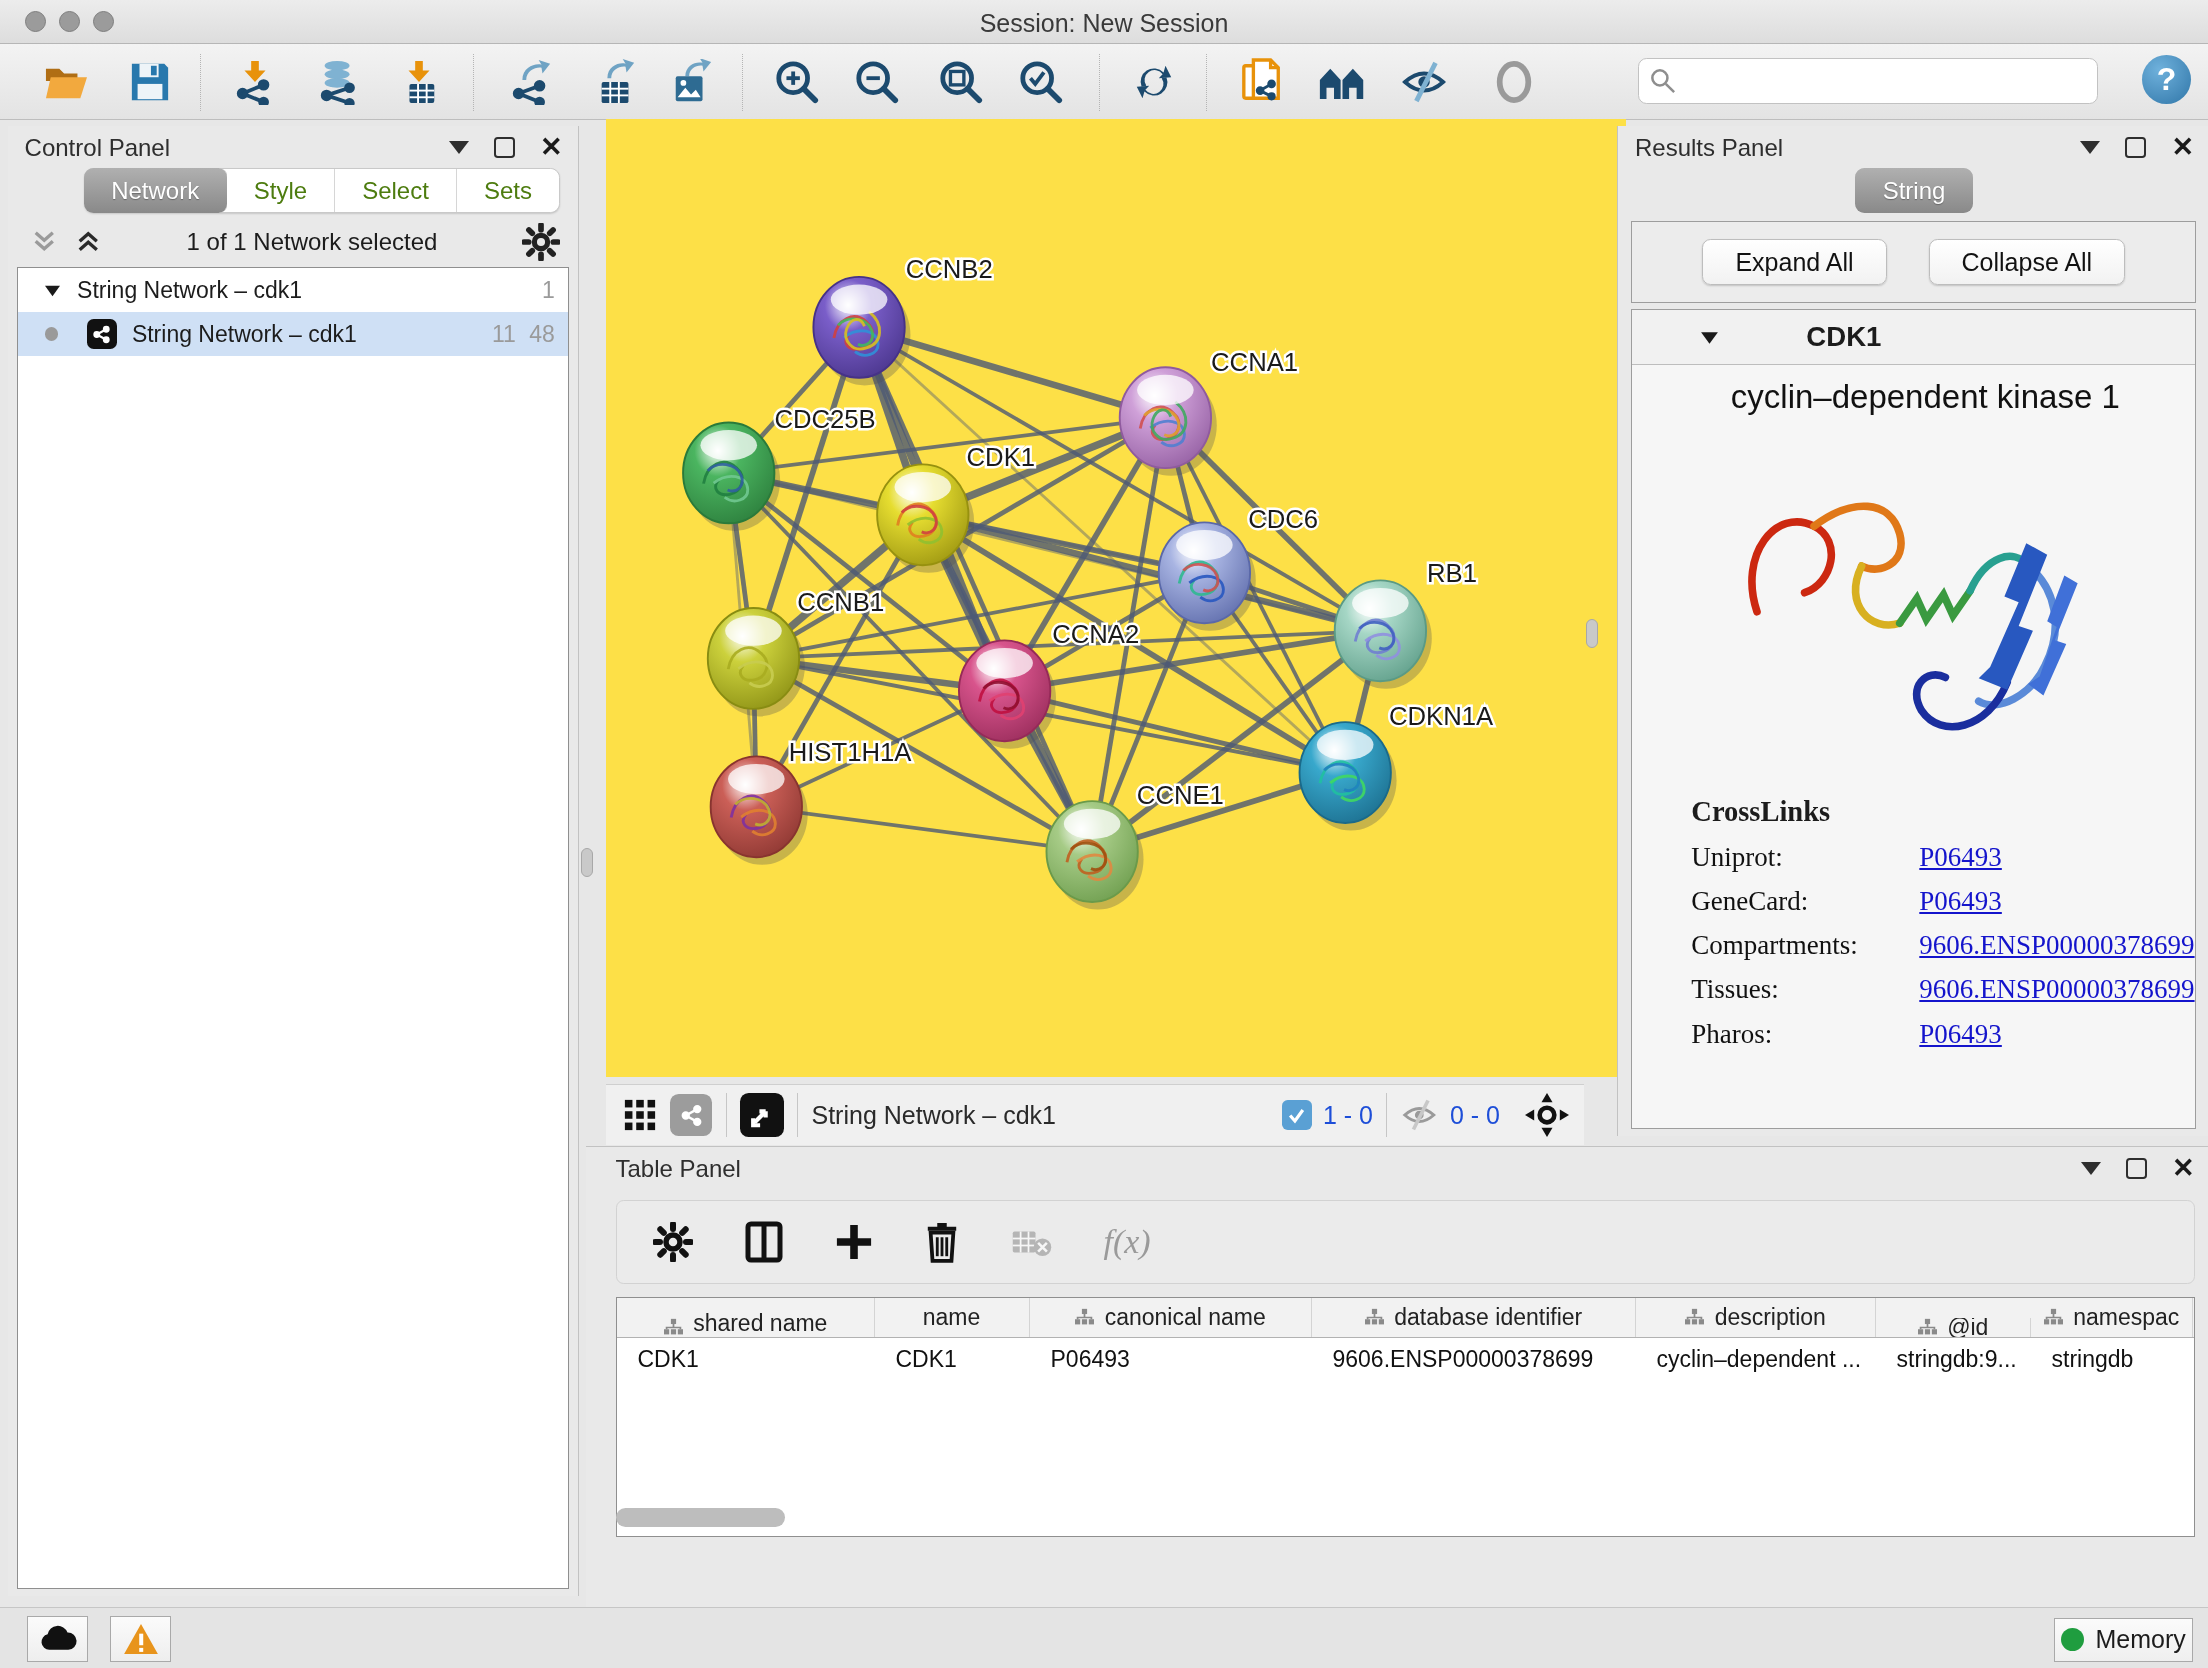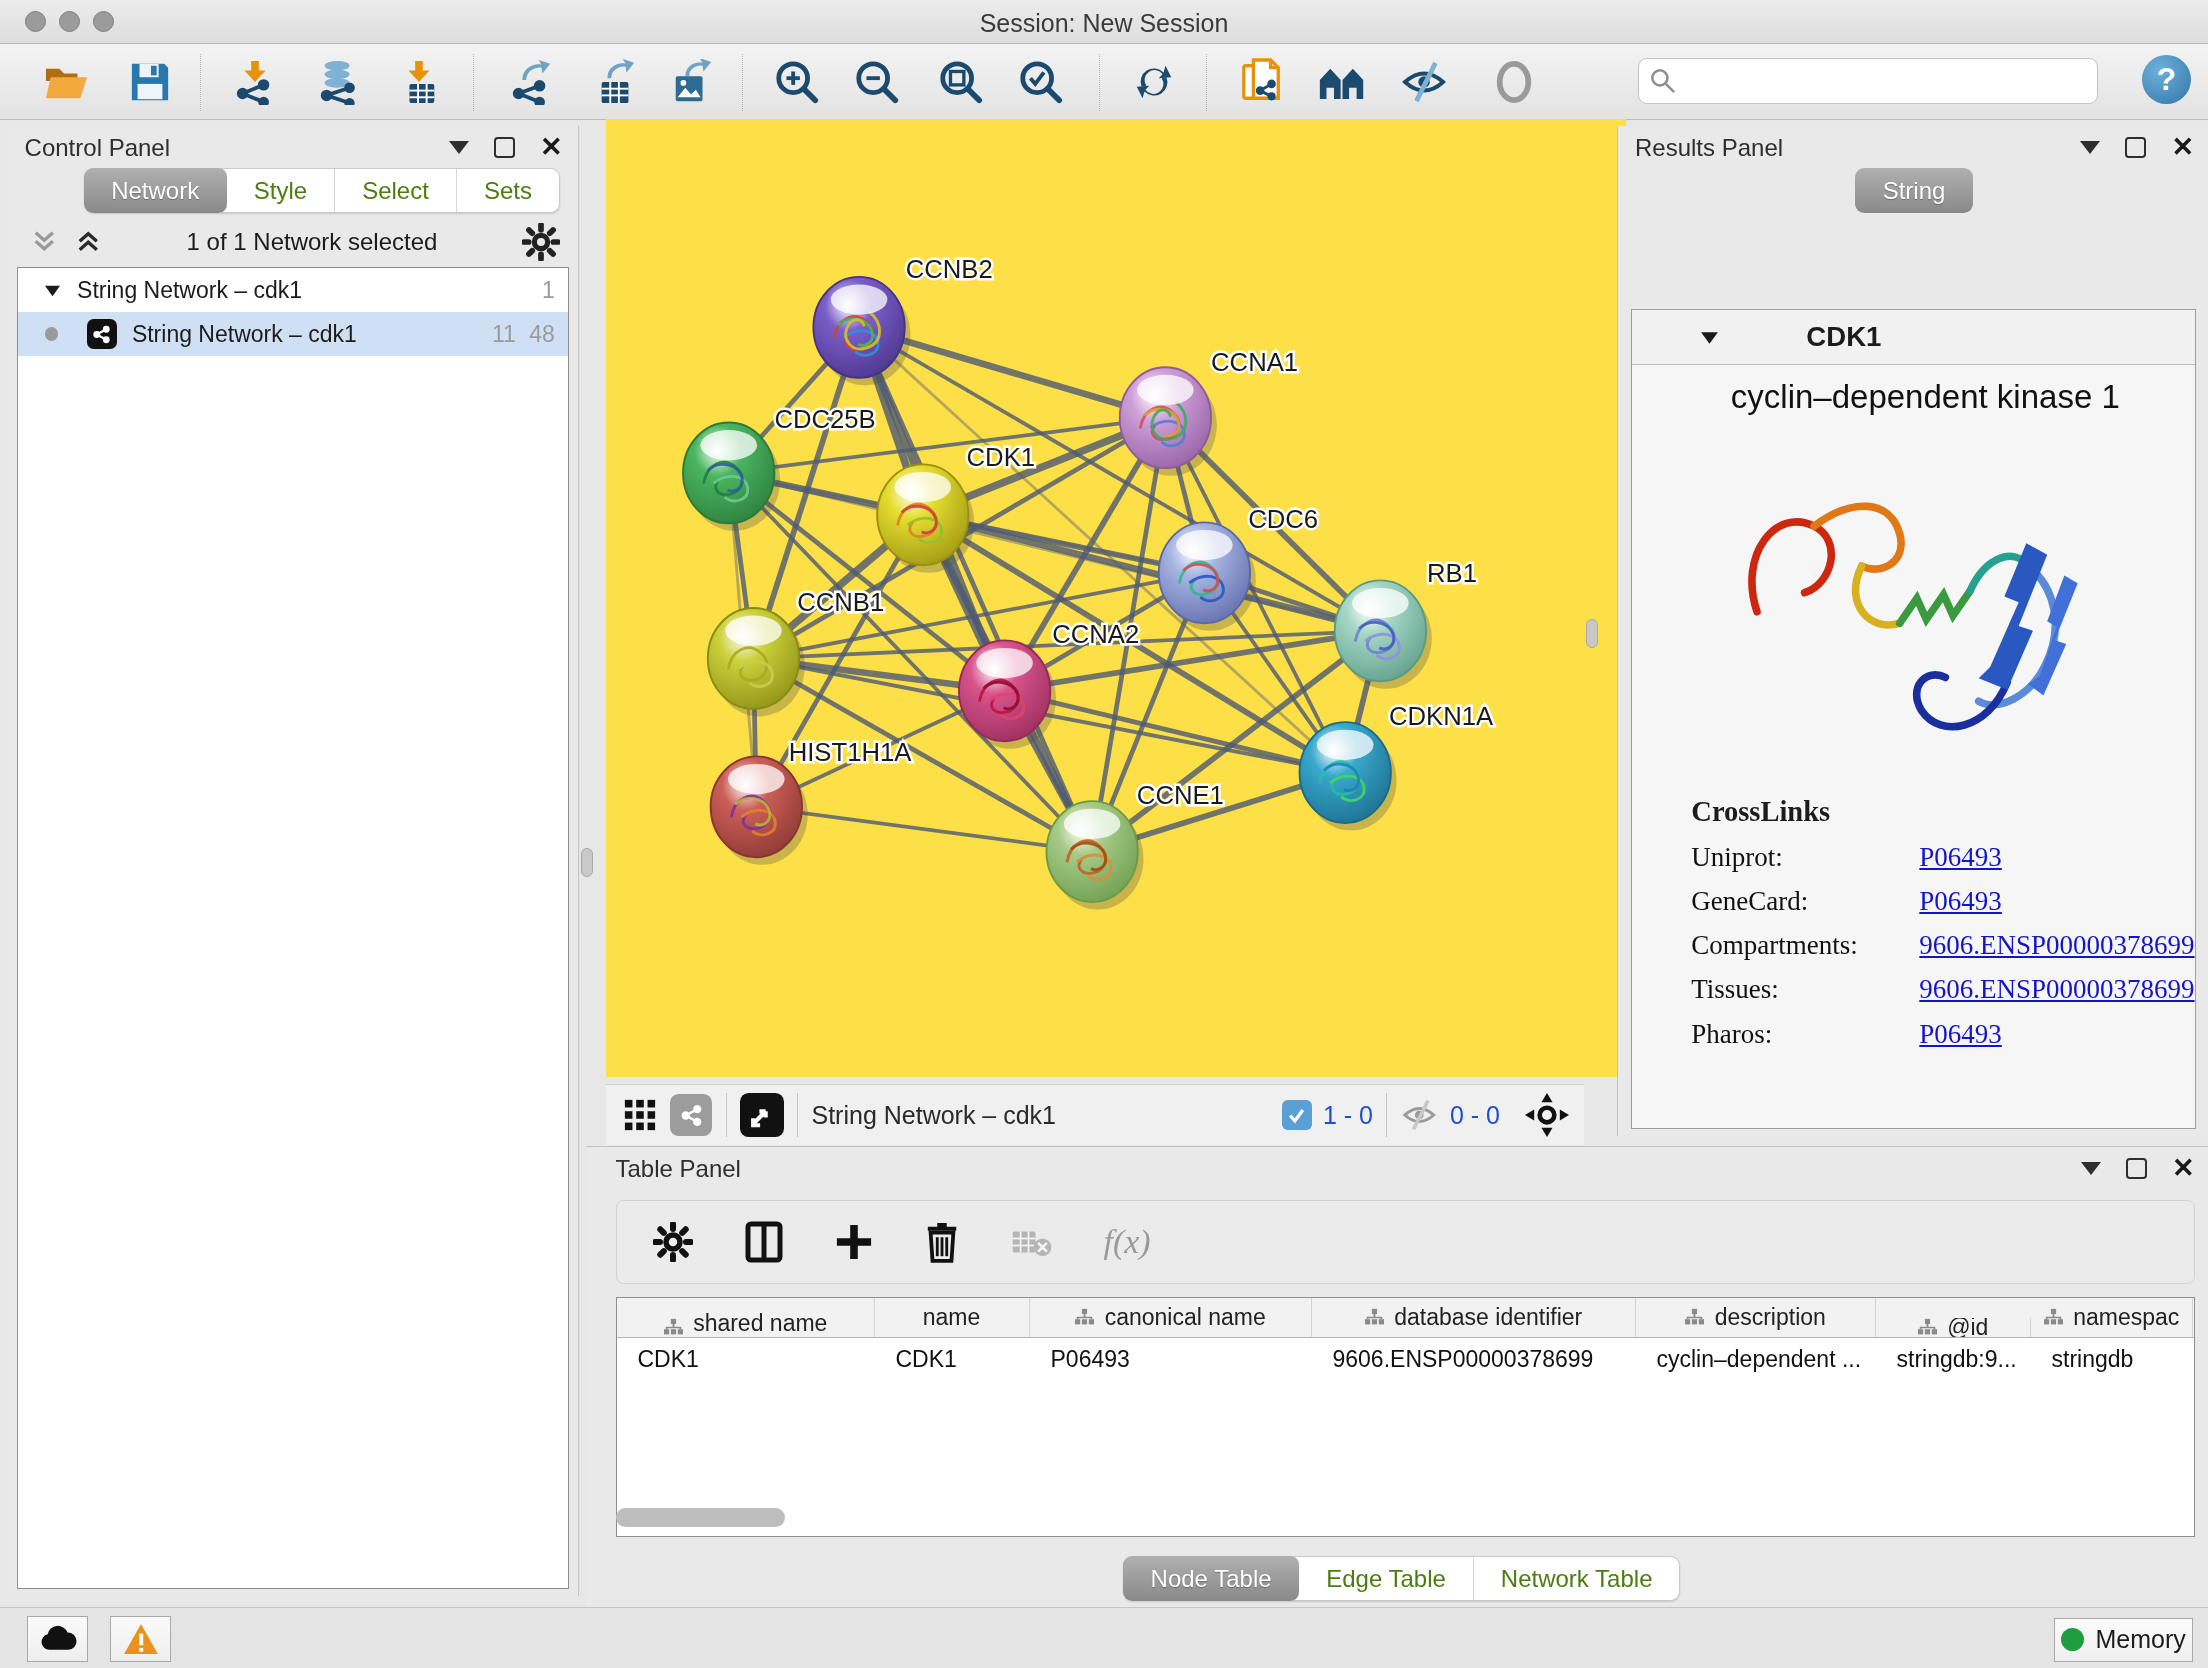--- a/index.html
+++ b/index.html
@@ -621,20 +621,24 @@
       <span class="pc-tri"></span>
       <span class="pc-box"></span>
       <span class="pc-x">✕</span>
     </span>
   </div>
   <div class="abs" style="left:0; top:42px; width:592px; text-align:center;">
     <div class="seg" id="rs-tabs" style="box-shadow:none;">
         <div class="opt active">String</div>
       </div>
   </div>
+  <div class="abs rs-box1">
+    <span class="btn">Expand All</span>
+    <span class="btn">Collapse All</span>
+  </div>
   <div class="abs rs-box2">
     <div class="gene-head">
       <svg width="21" height="17" viewBox="0 0 20 16" style="margin-left:67px;">
           <polygon points="2,3 18,3 10,14" fill="#1a1a1a"></polygon>
         </svg>
       <span class="gene-name" style="margin-left:86px;">CDK1</span>
     </div>
     <div class="gene-desc">cyclin–dependent kinase 1</div>
     <svg width="438" height="314" viewBox="0 0 440 330" style="display:block; margin:34px auto 0;">
       <g fill="none" stroke-linecap="round" stroke-width="8">
@@ -831,25 +835,20 @@
           <div class="td-cell" style="width: 155px;">CDK1</div>
           <div class="td-cell" style="width: 282px;">P06493</div>
           <div class="td-cell" style="width: 324px;">9606.ENSP00000378699</div>
           <div class="td-cell" style="width: 240px;">cyclin–dependent ...</div>
           <div class="td-cell" style="width: 155px;">stringdb:9...</div>
           <div class="td-cell" style="width: 162px;">stringdb</div>
         </div>
       </div>
   </div>
   <div class="abs hscroll"></div>
-  <div class="abs tp-tabs"><div class="seg" id="tp-tabs">
-        <div class="opt active">Node Table</div>
-        <div class="opt">Edge Table</div>
-        <div class="opt">Network Table</div>
-      </div></div>
 </div>
 
 <div class="abs bottombar">
   <div class="abs bb-btn" style="left:27px;">
     <svg width="38" height="27" viewBox="0 0 44 30">
       <path d="M12,28 a9,9 0 0 1 -2,-17.8 A12,12 0 0 1 33,8 a8.5,8.5 0 0 1 1,20 Z" fill="#111"></path>
     </svg>
   </div>
   <div class="abs bb-btn" style="left:110px;">
     <svg width="36" height="32" viewBox="0 0 40 36">

